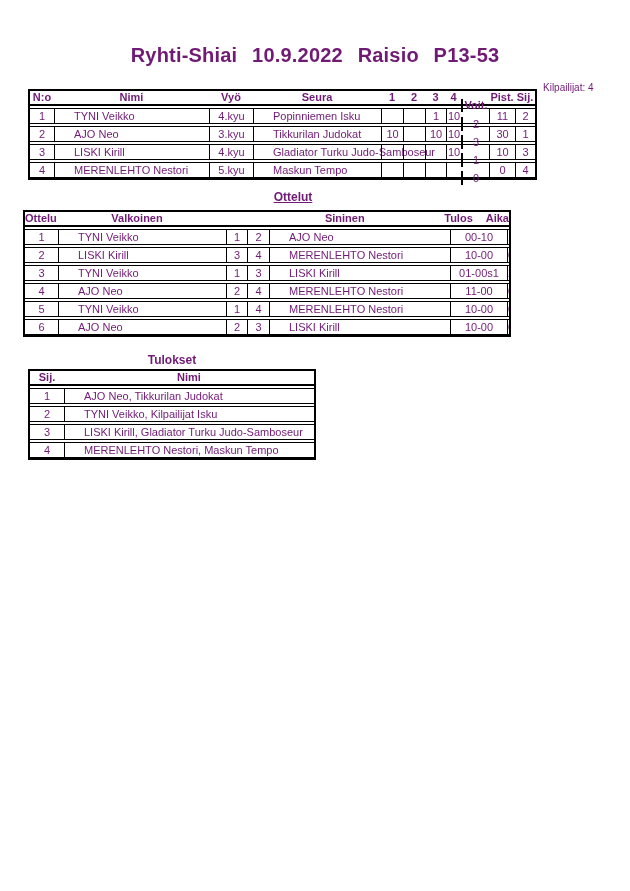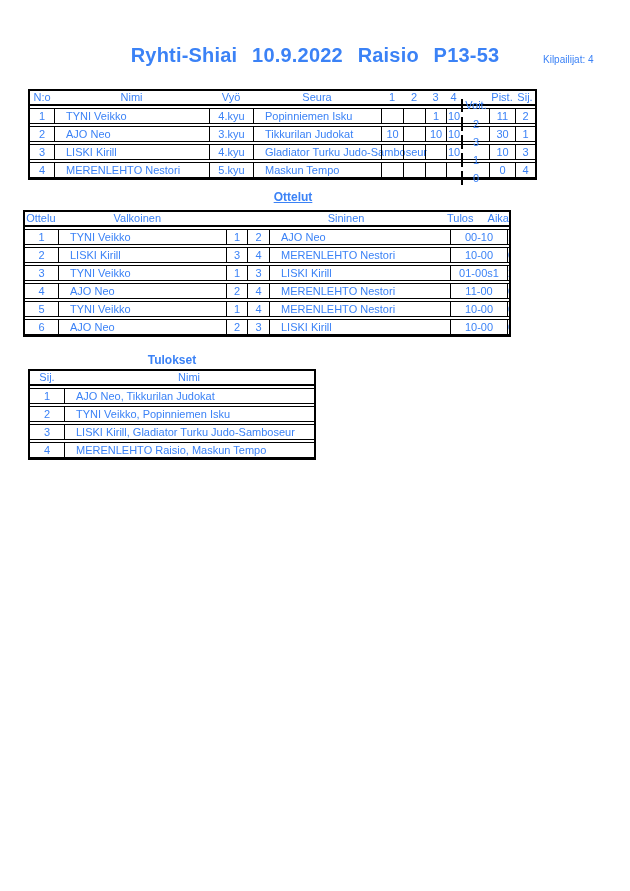--- a/index.html
+++ b/index.html
@@ -1,52 +1,52 @@
 <!DOCTYPE html>
 <html><head>
 <meta charset="utf-8">
 <style>
   * { margin:0; padding:0; box-sizing:border-box; }
   html,body { background:#fff; }
   .page {
     position:relative; width:630px; height:891px; background:#ffffff;
-    font-family:"Liberation Sans","DejaVu Sans",sans-serif; color:#3b82f6;
+    font-family:"Liberation Sans","DejaVu Sans",sans-serif; color:#701a75;
     overflow:hidden;
   }
   .title {
     position:absolute; top:44px; left:0; width:630px; text-align:center;
     font-size:20px; font-weight:bold; word-spacing:9px; letter-spacing:.2px;
     white-space:nowrap;
   }
   .sec-title {
     position:absolute; width:200px; text-align:center;
     font-size:12px; font-weight:bold;
   }
   #sec-kilpailijat { top:67px; left:146px; }
   #sec-ottelut     { top:190px; left:193px;text-decoration:underline; }
   #sec-tulokset    { top:353px; left:72px; }
-  .count { position:absolute; top:54px; left:543px; font-size:10px; }
+  .count { position:absolute; top:82px; left:543px; font-size:10px; }
 
   .tbl { position:absolute; border:2px solid #000; background:#fff; }
   #tbl1 { left:28px; top:89px;  width:509px; }
   #tbl2 { left:23px; top:210px; width:488px; }
   #tbl3 { left:28px; top:369px; width:288px; }
 
   .hrow {
     display:flex; height:15px; line-height:13px;
-    border-bottom:2px solid #000; font-weight:normal; font-size:11px;
+    border-bottom:2px solid #000; font-weight:bold; font-size:11px;
   }
   .drow {
     display:flex; height:16px; line-height:14px; margin-top:2px;
     border-top:1px solid #000; border-bottom:1px solid #000; font-size:11px;
   }
   .cell { height:100%; overflow:hidden; white-space:nowrap; }
   .hcell { height:100%; overflow:visible; white-space:nowrap; text-align:center; }
   .ctr { text-align:center; }
-  .lft { padding-left:11px; }
+  .lft { padding-left:19px; }
   .ovr { overflow:visible; }
   .bL  { border-left:1px solid #000; }
   .bL2 { border-left:2px solid #000;margin-top:8px; }
 
   
   .t1-no{width:24px}.t1-name{width:155px}.t1-belt{width:44px}.t1-club{width:128px}
   .t1-r{width:22px}.t1-r3{width:21px}.t1-r4{width:15px}
   .t1-wins{width:28px}.t1-pts{width:26px}.t1-place{flex:1}
   
   .t2-no{width:33px}.t2-white{width:168px}.t2-wn{width:21px}.t2-bn{width:22px}
@@ -214,25 +214,25 @@
     <div class="hrow">
       <div class="hcell t3-place">Sij.</div>
       <div class="hcell t3-name">Nimi</div>
     </div>
     <div class="drow">
       <div class="cell ctr t3-place">1</div>
       <div class="cell lft t3-name bL">AJO Neo, Tikkurilan Judokat</div>
     </div>
     <div class="drow">
       <div class="cell ctr t3-place">2</div>
-      <div class="cell lft t3-name bL">TYNI Veikko, Popinniemen Isku</div>
+      <div class="cell lft t3-name bL">TYNI Veikko, Kilpailijat Isku</div>
     </div>
     <div class="drow">
       <div class="cell ctr t3-place">3</div>
       <div class="cell lft t3-name bL">LISKI Kirill, Gladiator Turku Judo-Samboseur</div>
     </div>
     <div class="drow">
       <div class="cell ctr t3-place">4</div>
-      <div class="cell lft t3-name bL">MERENLEHTO Raisio, Maskun Tempo</div>
+      <div class="cell lft t3-name bL">MERENLEHTO Nestori, Maskun Tempo</div>
     </div>
   </div>
 
 </div>
 
 </body></html>

